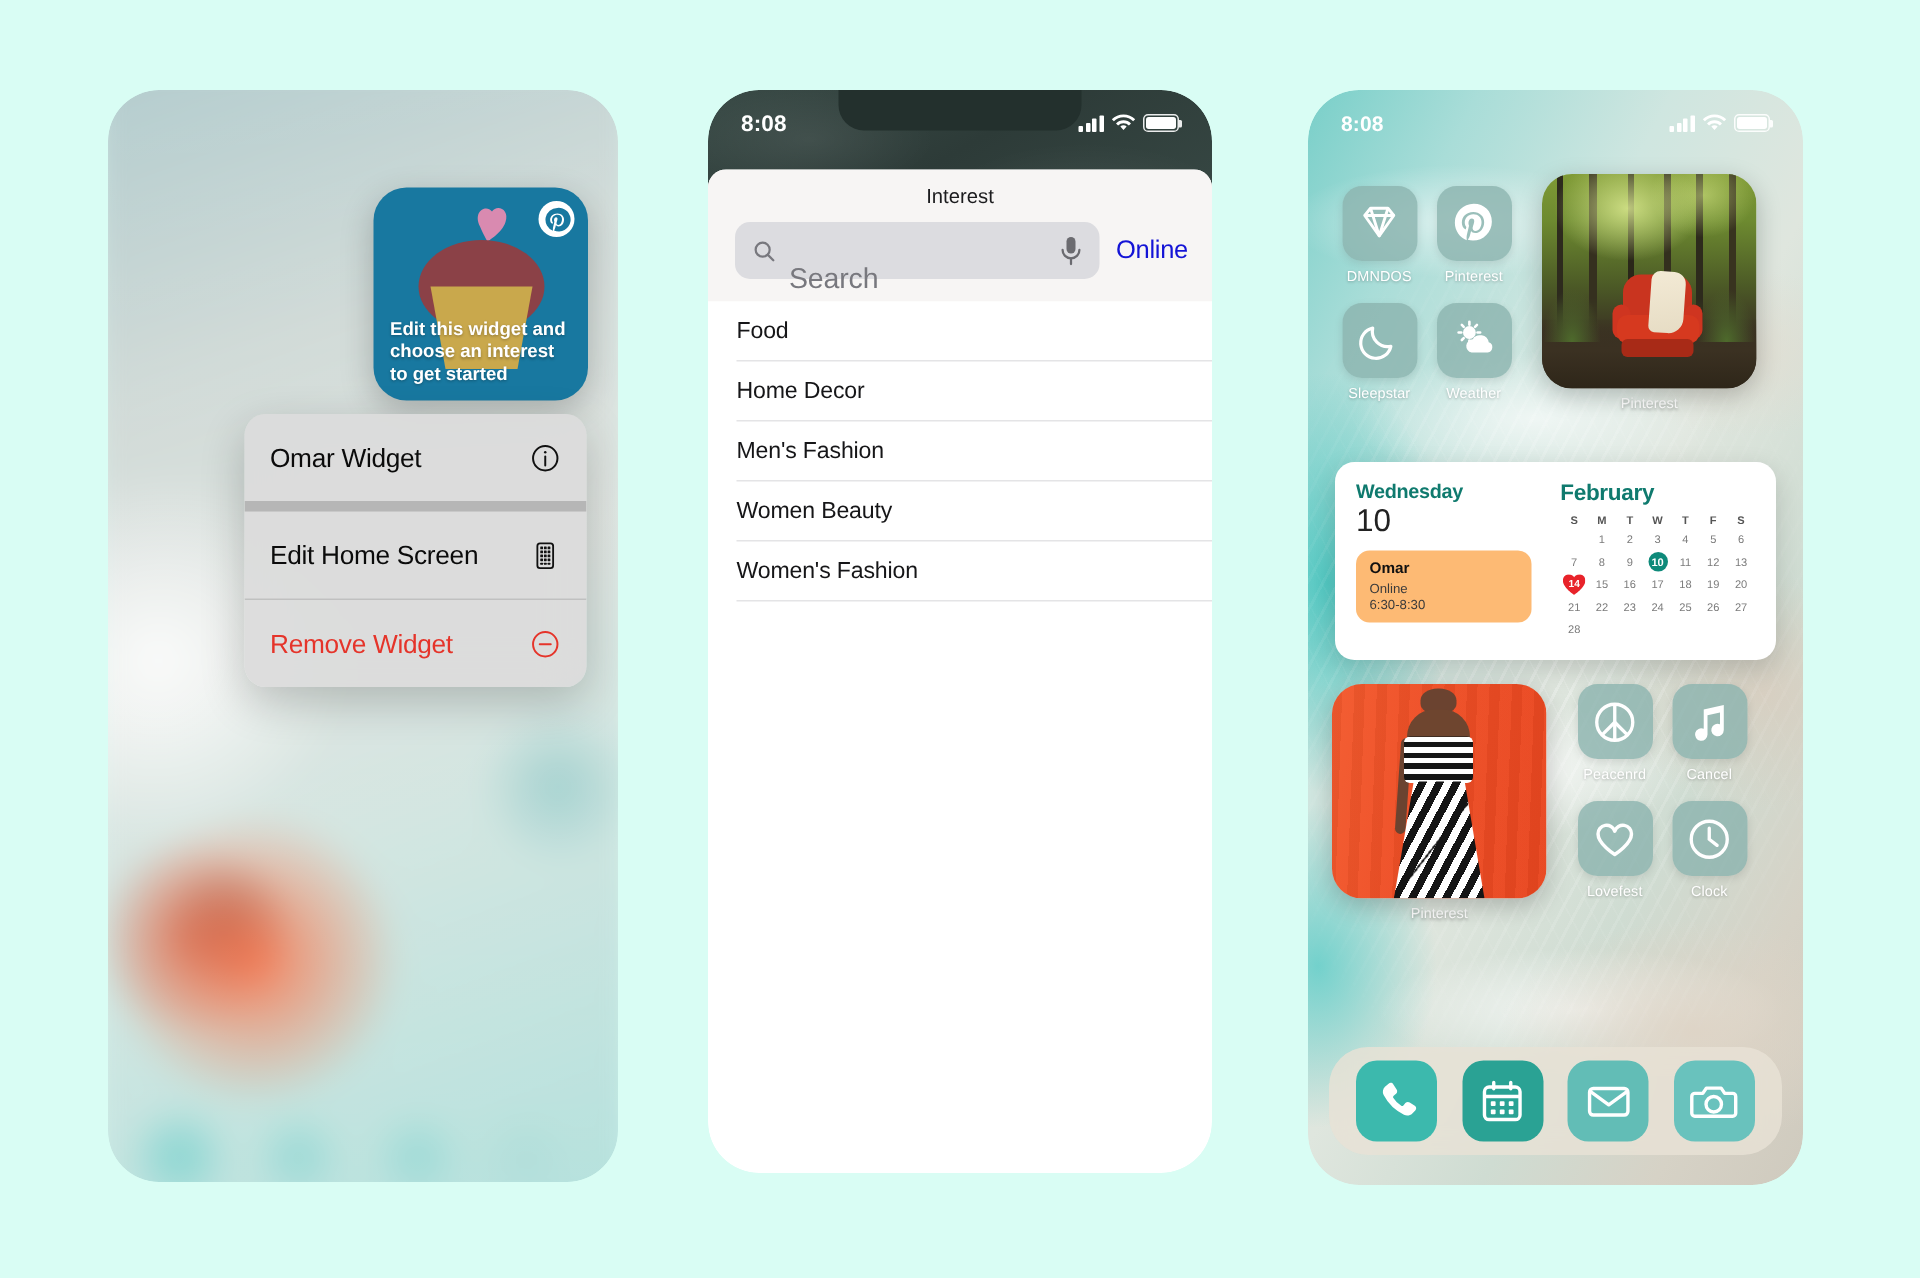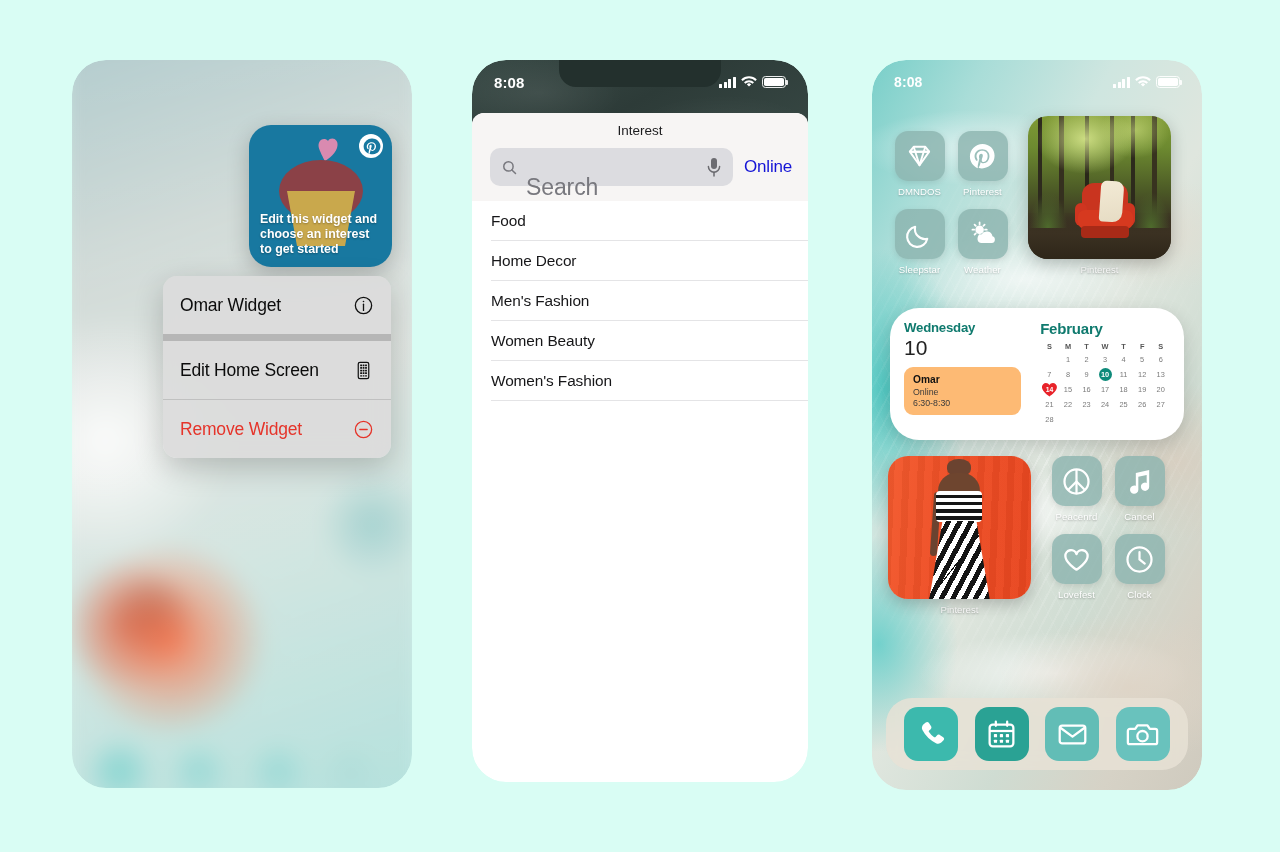--- a/index.html
+++ b/index.html
@@ -113,21 +113,21 @@
     background:#fff; border-radius:12px 12px 0 0; overflow:hidden;
   }
   .sheet-head { background:#f7f5f4; padding-top:10px; padding-bottom:11px; }
   .sheet-title { text-align:center; font-size:13.5px; color:#1c1c1e; font-weight:400; }
   .search-row { display:flex; align-items:center; gap:11px; padding:10px 16px 4px 18px; }
   .search-field {
     flex:1; height:38px; background:#dcdce0; border-radius:10px;
     display:flex; align-items:center; padding:0 11px; gap:8px;
   }
   .search-glass svg { width:17px; height:17px; display:block; }
-  .search-ph { flex:1; font-size:23px; color:#78787e; letter-spacing:-.1px;margin-top:40px; }
+  .search-ph { flex:1; font-size:19px; color:#78787e; letter-spacing:-.1px;margin-top:40px; }
   .mic svg { width:16px; height:21px; display:block; }
   .cancel-btn { font-size:17px; color:#1414d6; letter-spacing:-.2px; white-space:nowrap; }
 
   .list { background:#fff; }
   .list-item {
     height:40px; display:flex; align-items:center;
     margin:0 0 0 19px; padding-right:19px;
     font-size:15.4px; color:#161618; letter-spacing:-.1px;
     border-bottom:1px solid #e4e4e6;
   }
@@ -229,21 +229,21 @@
     background:
       linear-gradient(to bottom right, transparent 49.4%, #141414 49.4% 50.6%, transparent 50.6%),
       repeating-linear-gradient(118deg,#fff 0 5px,#151515 5px 10px);
     clip-path:polygon(22% 0,78% 0,100% 100%,0 100%);
   }
   .m-arm { position:absolute; left:6%; top:24%; width:11%; height:46%; background:#6b4330; border-radius:8px; transform:rotate(4deg); }
 
   
   .cal-widget {
     position:absolute; left:18px; top:248px; width:294px; height:132px;
-    background:#fff; border-radius:29px; box-shadow:0 6px 18px rgba(0,0,0,.16);
+    background:#fff; border-radius:13px; box-shadow:0 6px 18px rgba(0,0,0,.16);
     display:flex; padding:12px 14px;gap:11px;
   }
   .cal-left { width:46%; }
   .cal-dow { font-size:13.2px; color:#0f7a6e; font-weight:700; letter-spacing:-.2px; }
   .cal-daynum { font-size:21px; color:#222; font-weight:300; line-height:1.12; margin-top:1px; }
   .event {
     margin-top:7px; background:#fdba74; border-radius:9px; padding:7px 9px;
   }
   .event-title { font-size:10.2px; font-weight:700; color:#111; }
   .event-sub { font-size:8.8px; color:#3b3b3b; margin-top:2px; }
@@ -432,21 +432,21 @@
                 <path d="M8 10.6 5.9 8.4a3 3 0 0 1 4.2 0L8 10.6zM8 6.2a5 5 0 0 0-3.6 1.5L3 6.3a7 7 0 0 1 10 0l-1.4 1.4A5 5 0 0 0 8 6.2zM8 2.2A9 9 0 0 0 1.6 4.9L.2 3.5a11 11 0 0 1 15.6 0l-1.4 1.4A9 9 0 0 0 8 2.2z"></path>
               </svg>
           </span>
           <span class="batt">
               <i></i>
             </span>
         </span>
       </div>
 
       <div class="home-grid">
-        <div style="display:flex; padding:0 16px; gap:14px; align-items:flex-end;">
+        <div style="display:flex; padding:0 16px; gap:14px; align-items:center;">
           <div>
             <div class="row">
               <div class="app">
                 <div class="app-tile">
                   <svg viewBox="0 0 32 32" fill="none" stroke="#fff" stroke-width="2" stroke-linejoin="round">
                       <path d="M6 11h20l-10 14L6 11z"></path>
                       <path d="M6 11l4-5h12l4 5"></path>
                       <path d="M10 6l6 19 6-19"></path>
                       <path d="M6 11h20"></path>
                     </svg>

